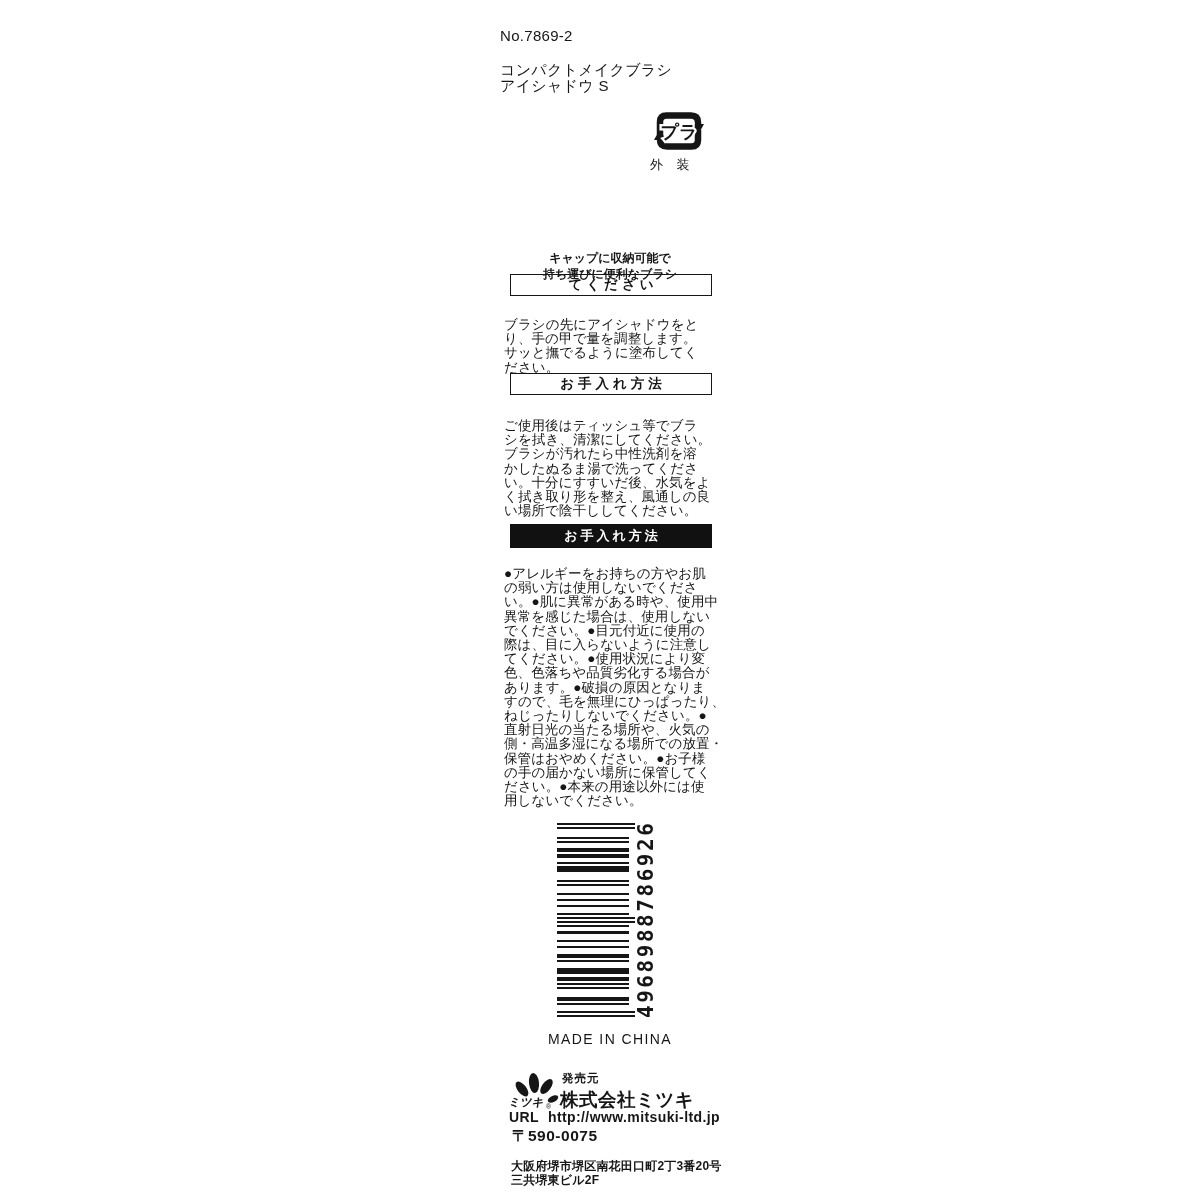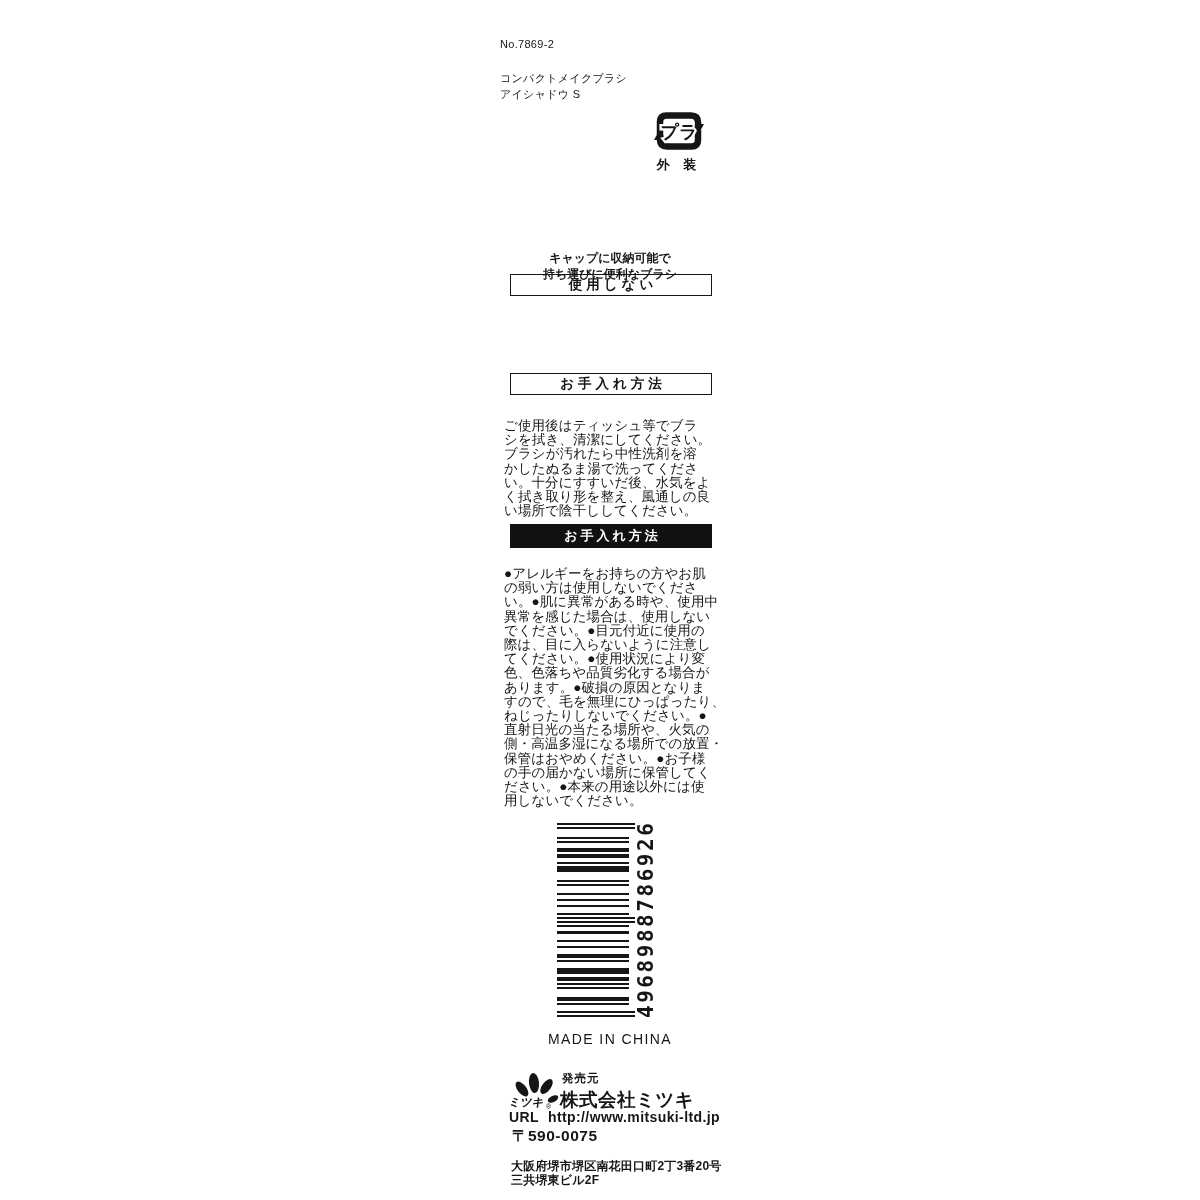--- a/index.html
+++ b/index.html
@@ -1,25 +1,25 @@
 <!DOCTYPE html>
 <html><head>
 <meta charset="utf-8">
 <style>
   html,body{margin:0;padding:0;background:#fff;}
   .page{position:relative;width:1200px;height:1200px;background:#fff;overflow:hidden;
         font-family:"Liberation Sans","DejaVu Sans",sans-serif;color:#161616;}
   .abs{position:absolute;}
   .pre{white-space:pre-line;margin-top:18px;}
 
-  .product-header{left:500px;top:36px;font-size:11px;line-height:16px;letter-spacing:.3px;}
+  .product-header{left:500px;top:28px;font-size:15px;line-height:16px;letter-spacing:.3px;}
   .material{left:500px;top:120px;font-size:10.5px;line-height:15.5px;letter-spacing:.3px;}
 
   .pla-mark{left:650px;top:106px;}
-  .pla-label{left:650px;top:156px;width:58px;text-align:center;font-weight:bold;
+  .pla-label{left:650px;top:156px;width:58px;font-weight:normal;
              font-size:13px;letter-spacing:5px;}
 
   .headline{left:504px;top:233px;width:212px;text-align:center;font-weight:bold;
             font-size:12px;line-height:15.5px;}
 
   .sec-head{left:510px;width:200px;height:20px;border:1.5px solid #161616;
             display:flex;align-items:center;justify-content:center;
             font-weight:bold;font-size:13.5px;letter-spacing:4px;text-indent:4px;}
   .sec-head.inverse{background:#111;color:#fff;border-color:#111;height:22px;
             font-size:13px;letter-spacing:3px;text-indent:3px;}
@@ -64,22 +64,26 @@
       <polygon points="4,34 16,34 10,23"></polygon>
     </g>
     <text x="29" y="32" text-anchor="middle" font-size="18" font-weight="bold" fill="#161616" stroke="#ffffff" stroke-width="4.5" paint-order="stroke">プラ</text>
   </svg>
   <div class="abs pla-label">外 装</div>
 
   <div class="abs headline pre">キャップに収納可能で
 持ち運びに便利なブラシ</div>
 
   <div class="abs sec-head" style="top:274px;">
-    <span>使用しない</span>
-  </div>
+    <span>てください</span>
+  </div>
+  <div class="abs body pre" style="top:300px;">ブラシの先にアイシャドウをと
+り、手の甲で量を調整します。
+サッと撫でるように塗布してく
+ださい。</div>
 
   <div class="abs sec-head" style="top:373px;">
     <span>お手入れ方法</span>
   </div>
   <div class="abs body pre" style="top:401px;">ご使用後はティッシュ等でブラ
 シを拭き、清潔にしてください。
 ブラシが汚れたら中性洗剤を溶
 かしたぬるま湯で洗ってくださ
 い。十分にすすいだ後、水気をよ
 く拭き取り形を整え、風通しの良

